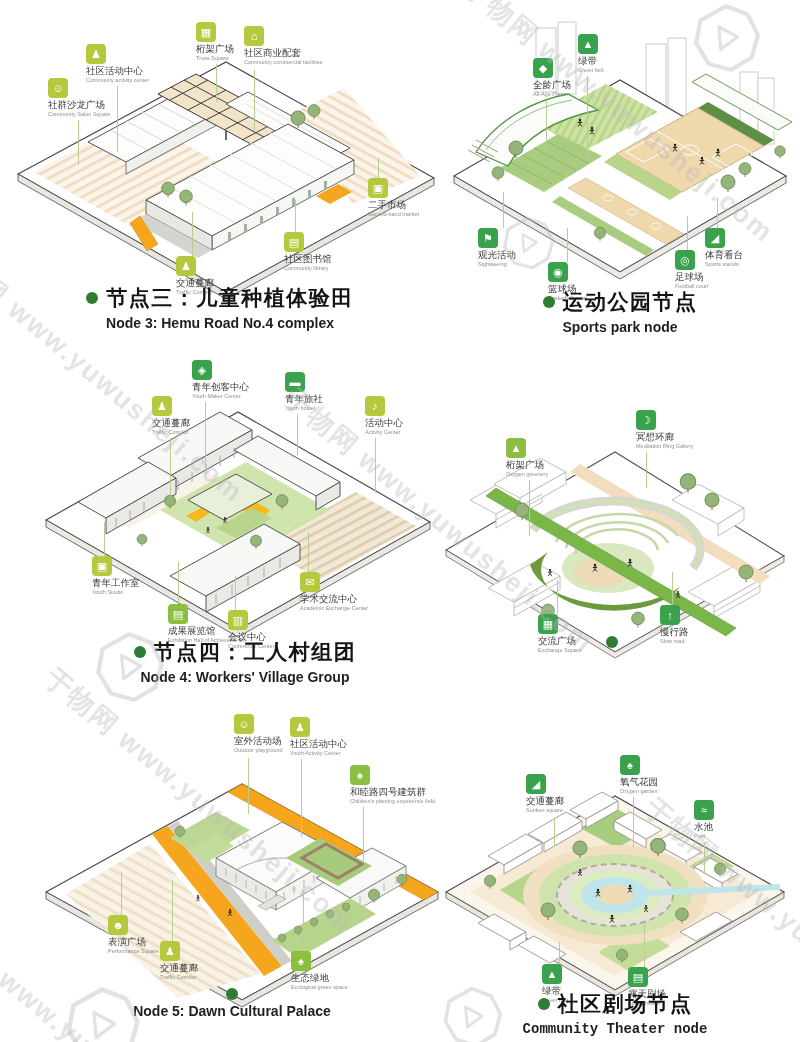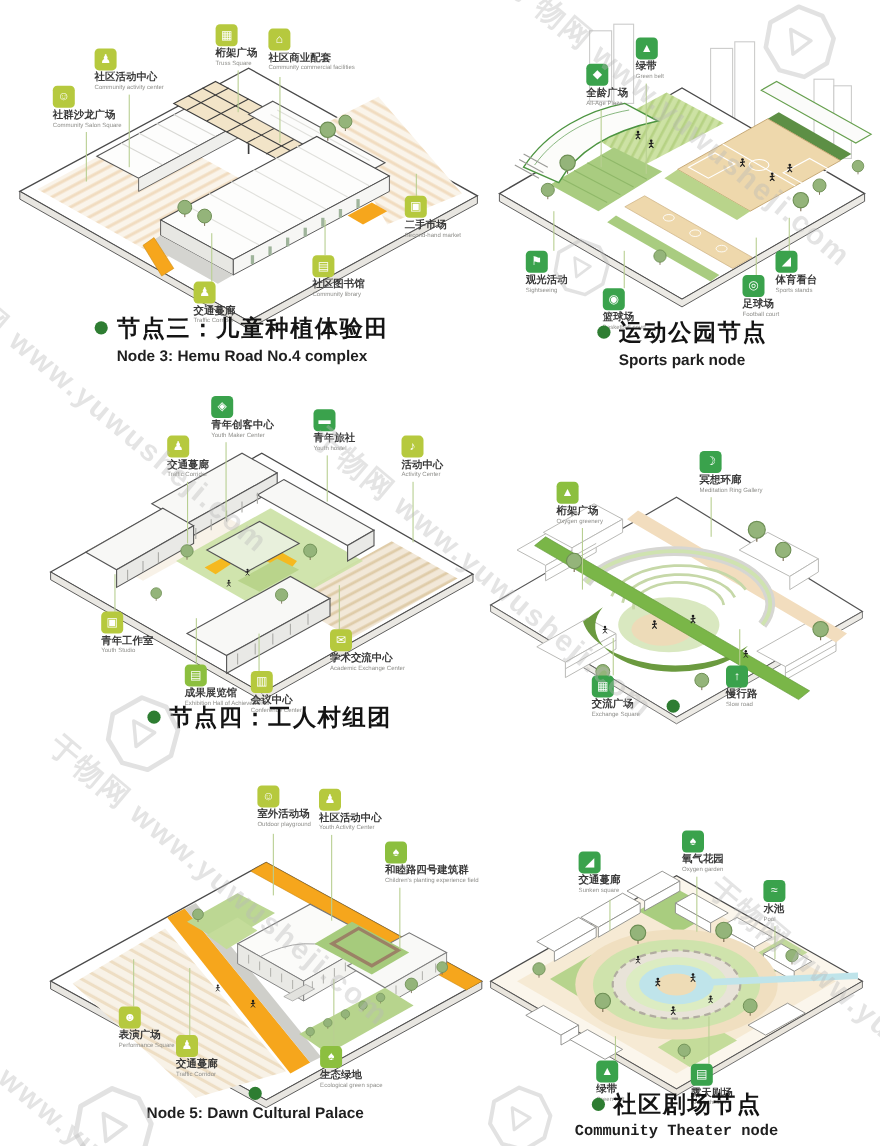--- a/index.html
+++ b/index.html
@@ -7,21 +7,21 @@
         font-family:"Liberation Sans","DejaVu Sans",sans-serif;}
   .panel{position:absolute;}
   svg.illus{position:absolute;left:0;top:0;z-index:1;}
   .leader{position:absolute;width:1px;background:#b8cf92;z-index:2;}
   .callout{position:absolute;z-index:3;display:flex;flex-direction:column;align-items:flex-start;line-height:1.1;}
   .tag{width:20px;height:20px;border-radius:4px;display:flex;align-items:center;justify-content:center;
        color:#fff;font-size:11px;margin-bottom:2px;}
   .tag.light{background:#b6c93e;}
   .tag.green{background:#3aa24c;}
   .tag.mid{background:#8cbf3f;}
-  .zh{font-size:9.5px;color:#3a3a3a;font-weight:700;white-space:nowrap;}
+  .zh{font-size:9.5px;color:#3a3a3a;font-weight:400;white-space:nowrap;}
   .en{font-size:5.5px;color:#8f8f8b;white-space:nowrap;margin-top:1px;}
   .ptitle{position:absolute;z-index:3;text-align:center;}
   .trow{display:flex;align-items:center;justify-content:center;gap:8px;}
   .dot{width:12px;height:12px;border-radius:50%;background:#2e7d32;flex:none;}
   .tzh{font-size:21px;font-weight:700;color:#141414;letter-spacing:1.5px;margin:0;}
   .ten{font-size:14px;font-weight:600;color:#1f1f1f;margin-top:3px;}
   .wm{position:absolute;z-index:4;color:rgba(185,185,185,.38);font-size:27px;letter-spacing:2px;
       white-space:nowrap;transform:rotate(40deg);transform-origin:left top;pointer-events:none;font-weight:600;}
   .logo{position:absolute;z-index:4;color:rgba(185,185,185,.42);pointer-events:none;}
 </style>
@@ -401,20 +401,21 @@
           <span>✉</span>
         </span>
       <span class="zh">学术交流中心</span>
       <span class="en">Academic Exchange Center</span>
     </div>
     <div class="ptitle" style="left:75px;top:288px;width:300px;">
       <div class="trow">
           <span class="dot"></span>
         <h2 class="tzh">节点四：工人村组团</h2>
         </div>
+      <div class="ten">Node 4: Workers' Village Group</div>
     </div>
   </section>
 
   <section class="panel" style="left:430px;top:380px;width:370px;height:310px;">
     <svg class="illus" width="370" height="305" viewBox="0 0 370 305">
       <polygon points="16,170 185,72 354,176 185,272" fill="#ffffff" stroke="#555" stroke-width="1.1"></polygon>
       <polygon points="16,170 16,176 185,278 354,182 354,176 185,272" fill="#edebe6" stroke="#555" stroke-width="0.7"></polygon>
       <g stroke="#b9b9b6" fill="#ffffff" stroke-width="0.9">
         <polygon points="40,120 86,94 112,108 66,134"></polygon>
           <polygon points="66,134 112,108 112,122 66,148"></polygon>

